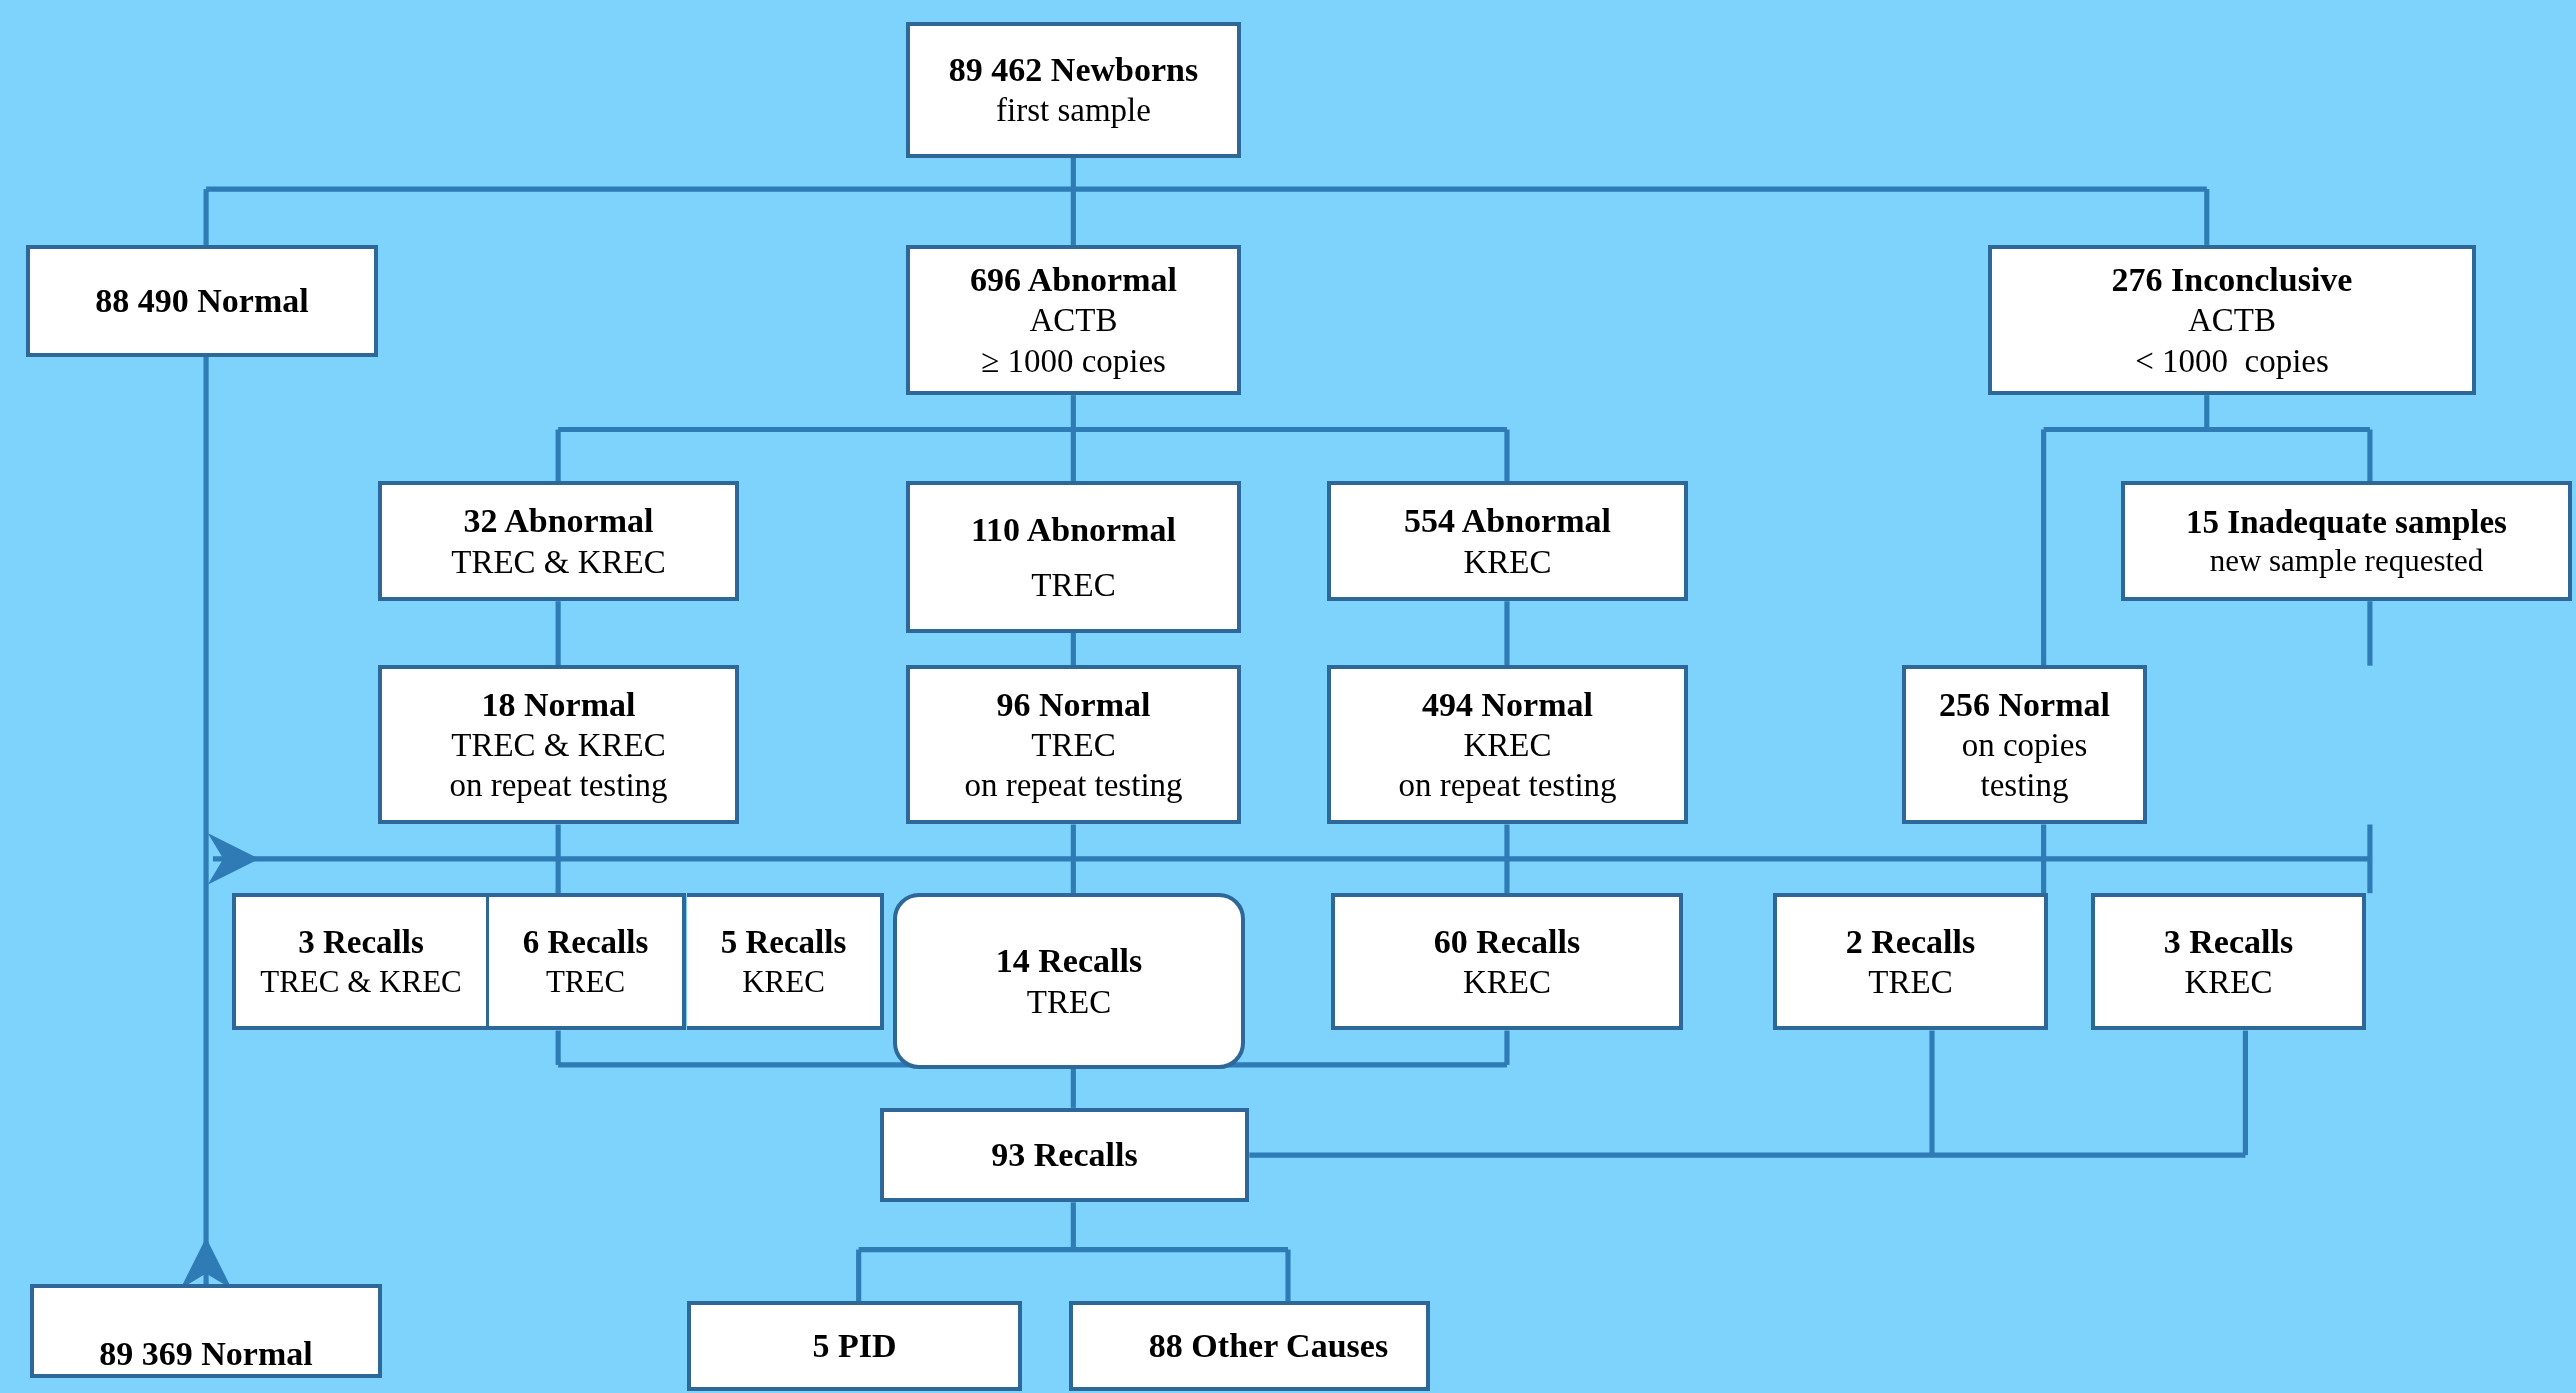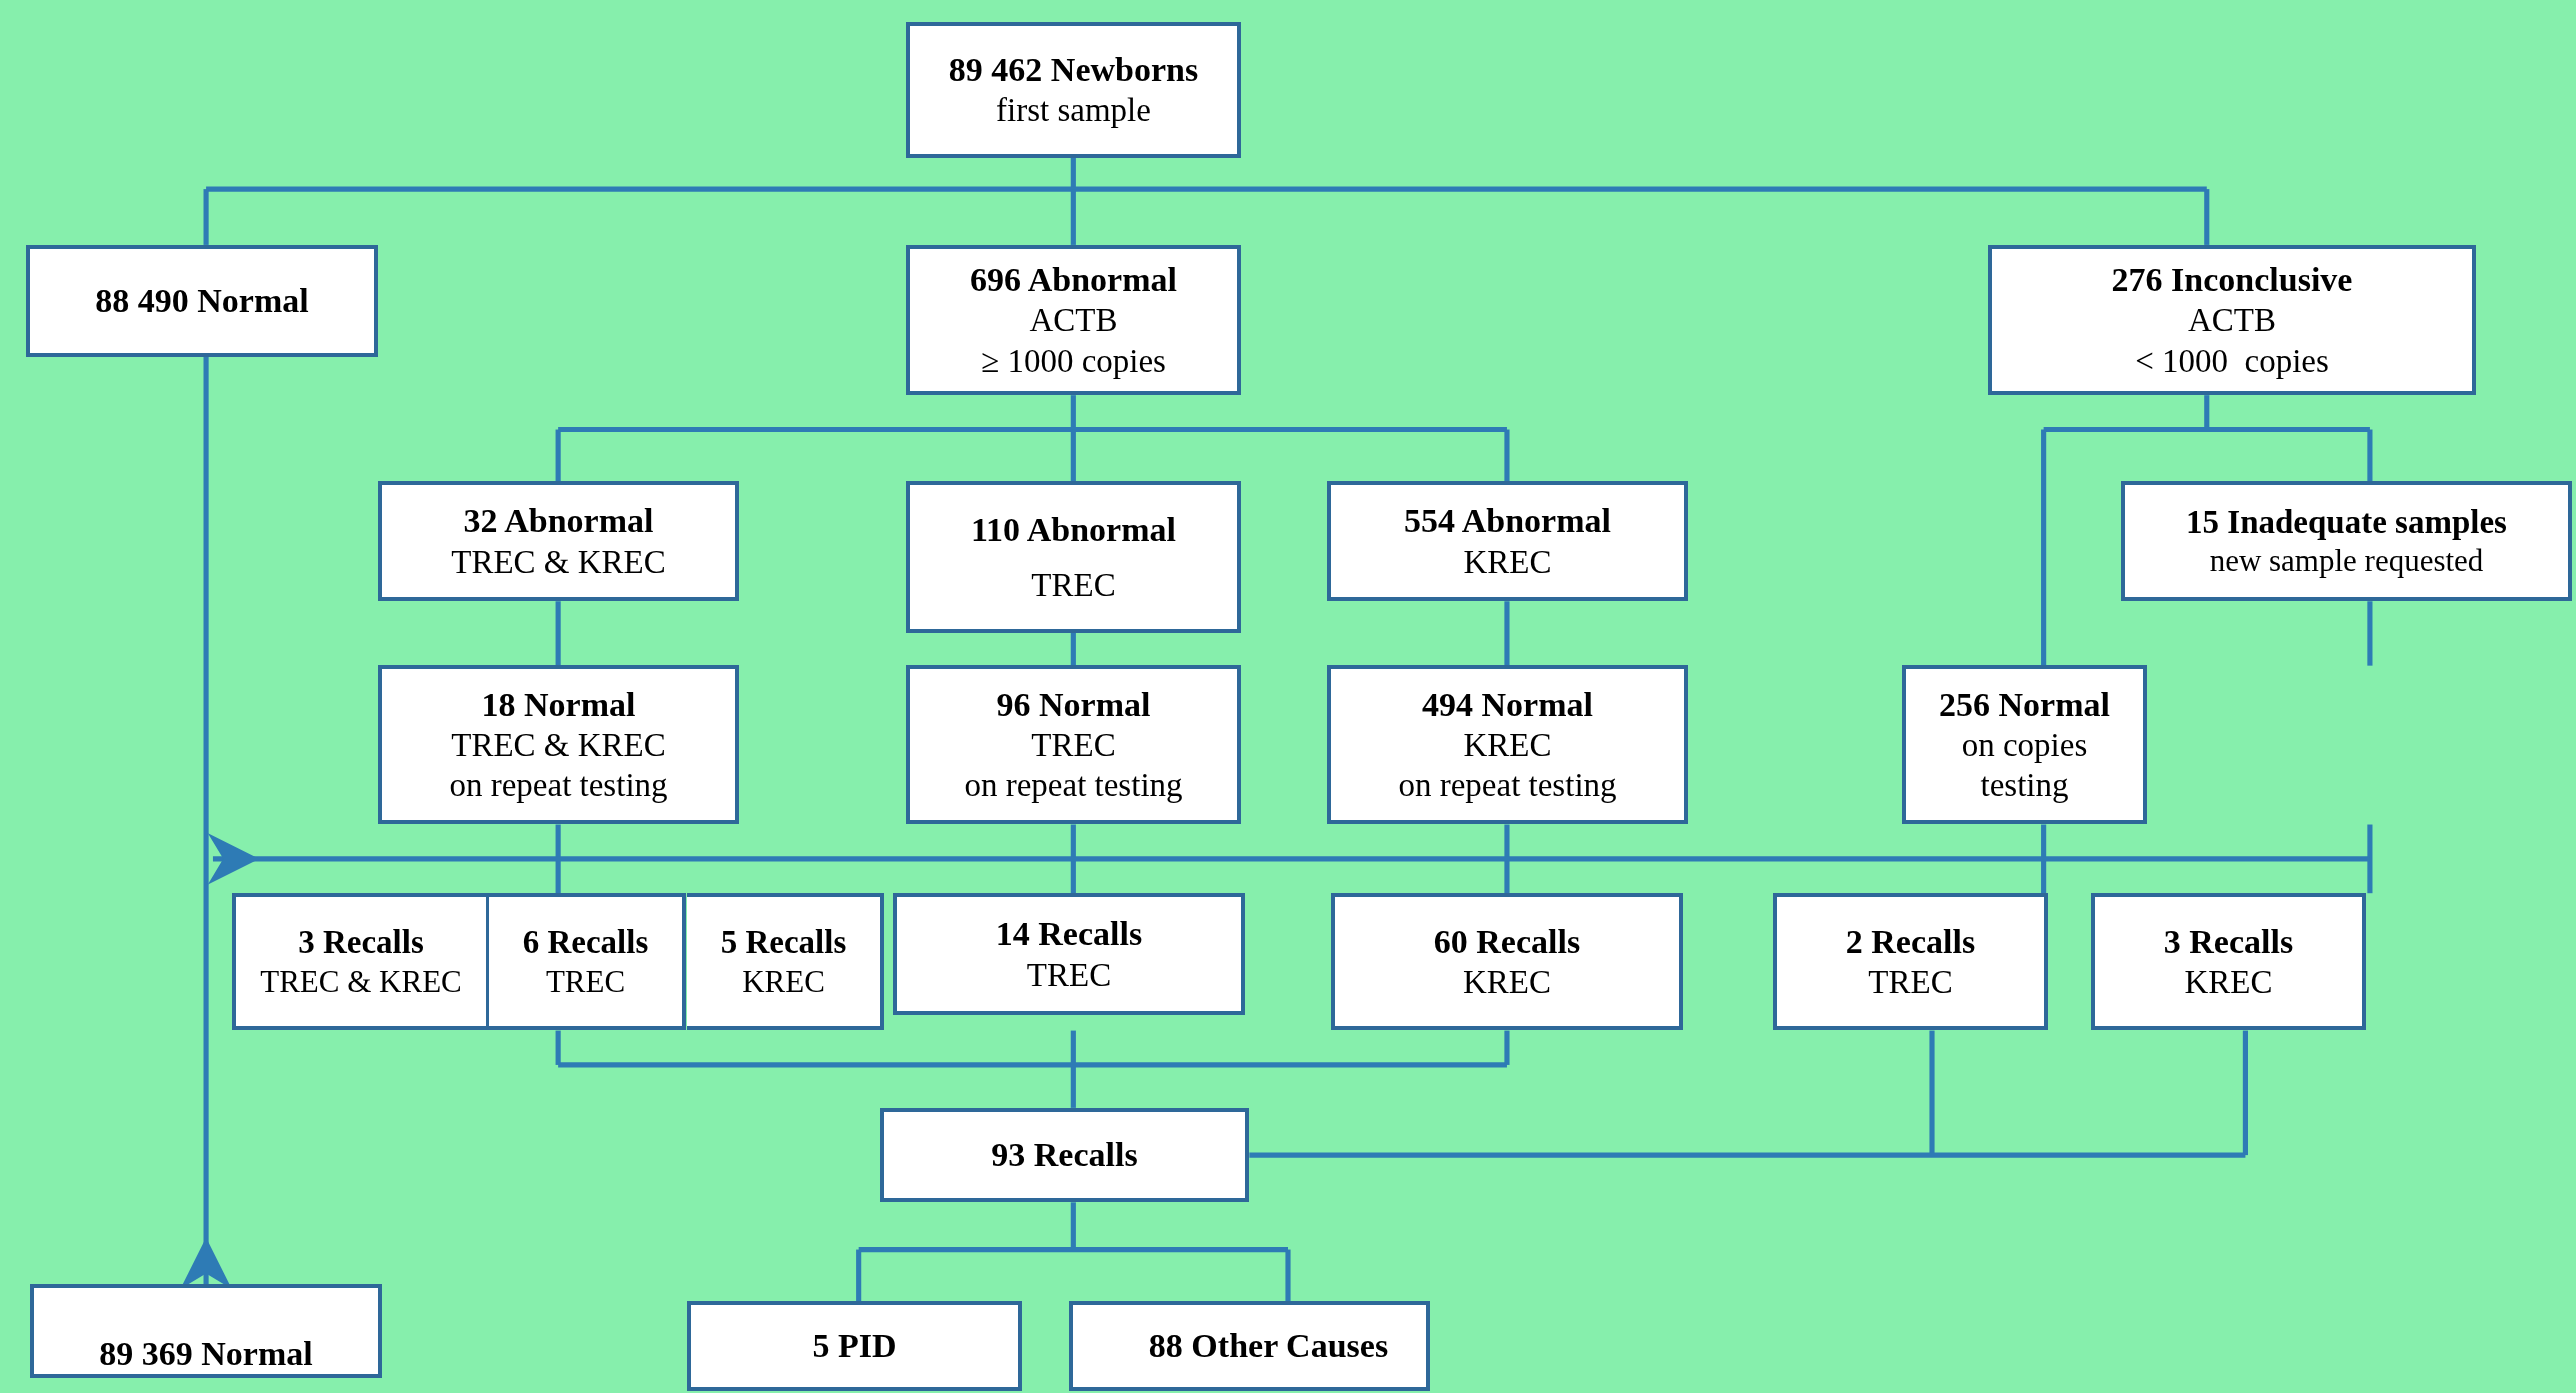--- a/index.html
+++ b/index.html
@@ -4,21 +4,21 @@
 <style>
   html, body {
     margin: 0;
     padding: 0;
     background: #ffffff;
   }
   #canvas {
     position: relative;
     width: 2576px;
     height: 1394px;
-    background: #86efac;
+    background: #7dd3fc;
     font-family: "Liberation Serif", "DejaVu Serif", serif;
     overflow: hidden;
   }
   #wires {
     position: absolute;
     left: 0; top: 0;
     width: 2576px;
     height: 1394px;
     pointer-events: none;
   }
@@ -187,21 +187,21 @@
   <div class="node group-cell" style="left:489px; top:893px; width:197px; height:137px;">
     <span class="ln b f38">6 Recalls</span>
     <span class="ln f36">TREC</span>
   </div>
 
   <div class="node group-cell" style="left:687px; top:893px; width:197px; height:137px;">
     <span class="ln b f38">5 Recalls</span>
     <span class="ln f36">KREC</span>
   </div>
 
-  <div class="node" style="left:893px; top:893px; width:352px; height:122px;">
+  <div class="node" style="left:893px; top:893px; width:352px; height:176px;border-radius:26px;">
     <span class="ln b f40">14 Recalls</span>
     <span class="ln f38">TREC</span>
   </div>
 
   <div class="node" style="left:1331px; top:893px; width:352px; height:137px;">
     <span class="ln b f40">60 Recalls</span>
     <span class="ln f38">KREC</span>
   </div>
 
   <div class="node" style="left:1773px; top:893px; width:275px; height:137px;">

